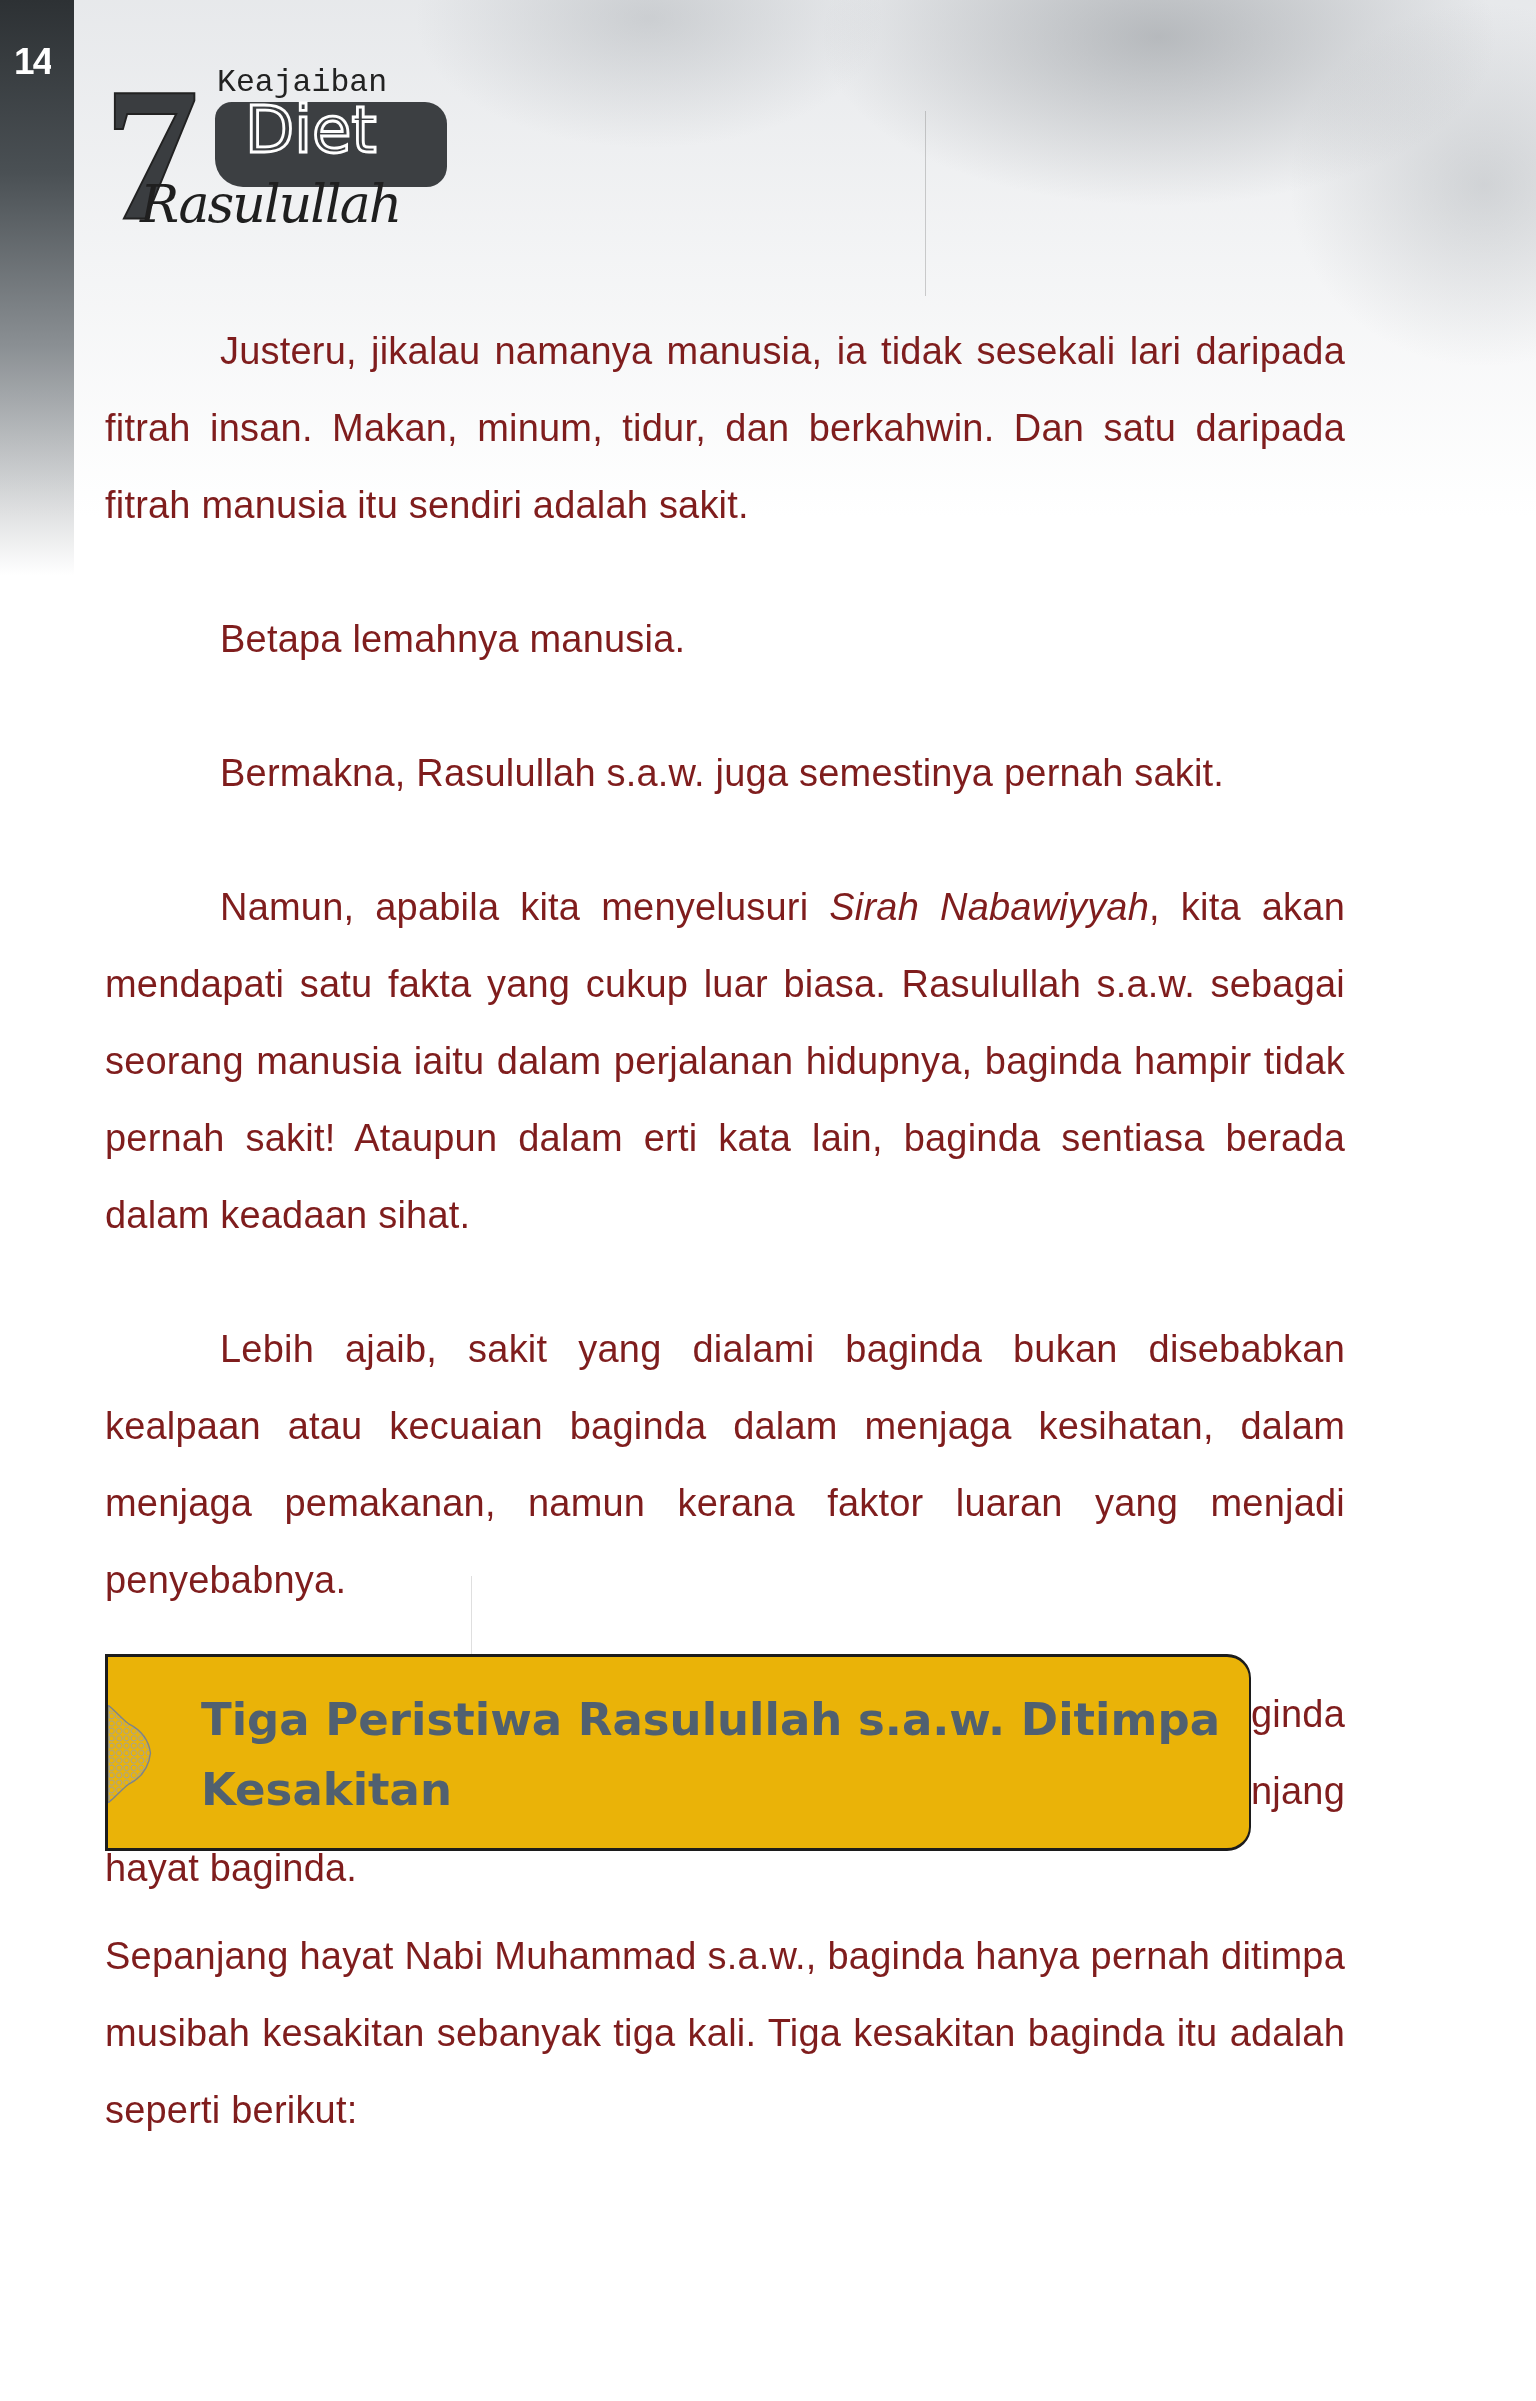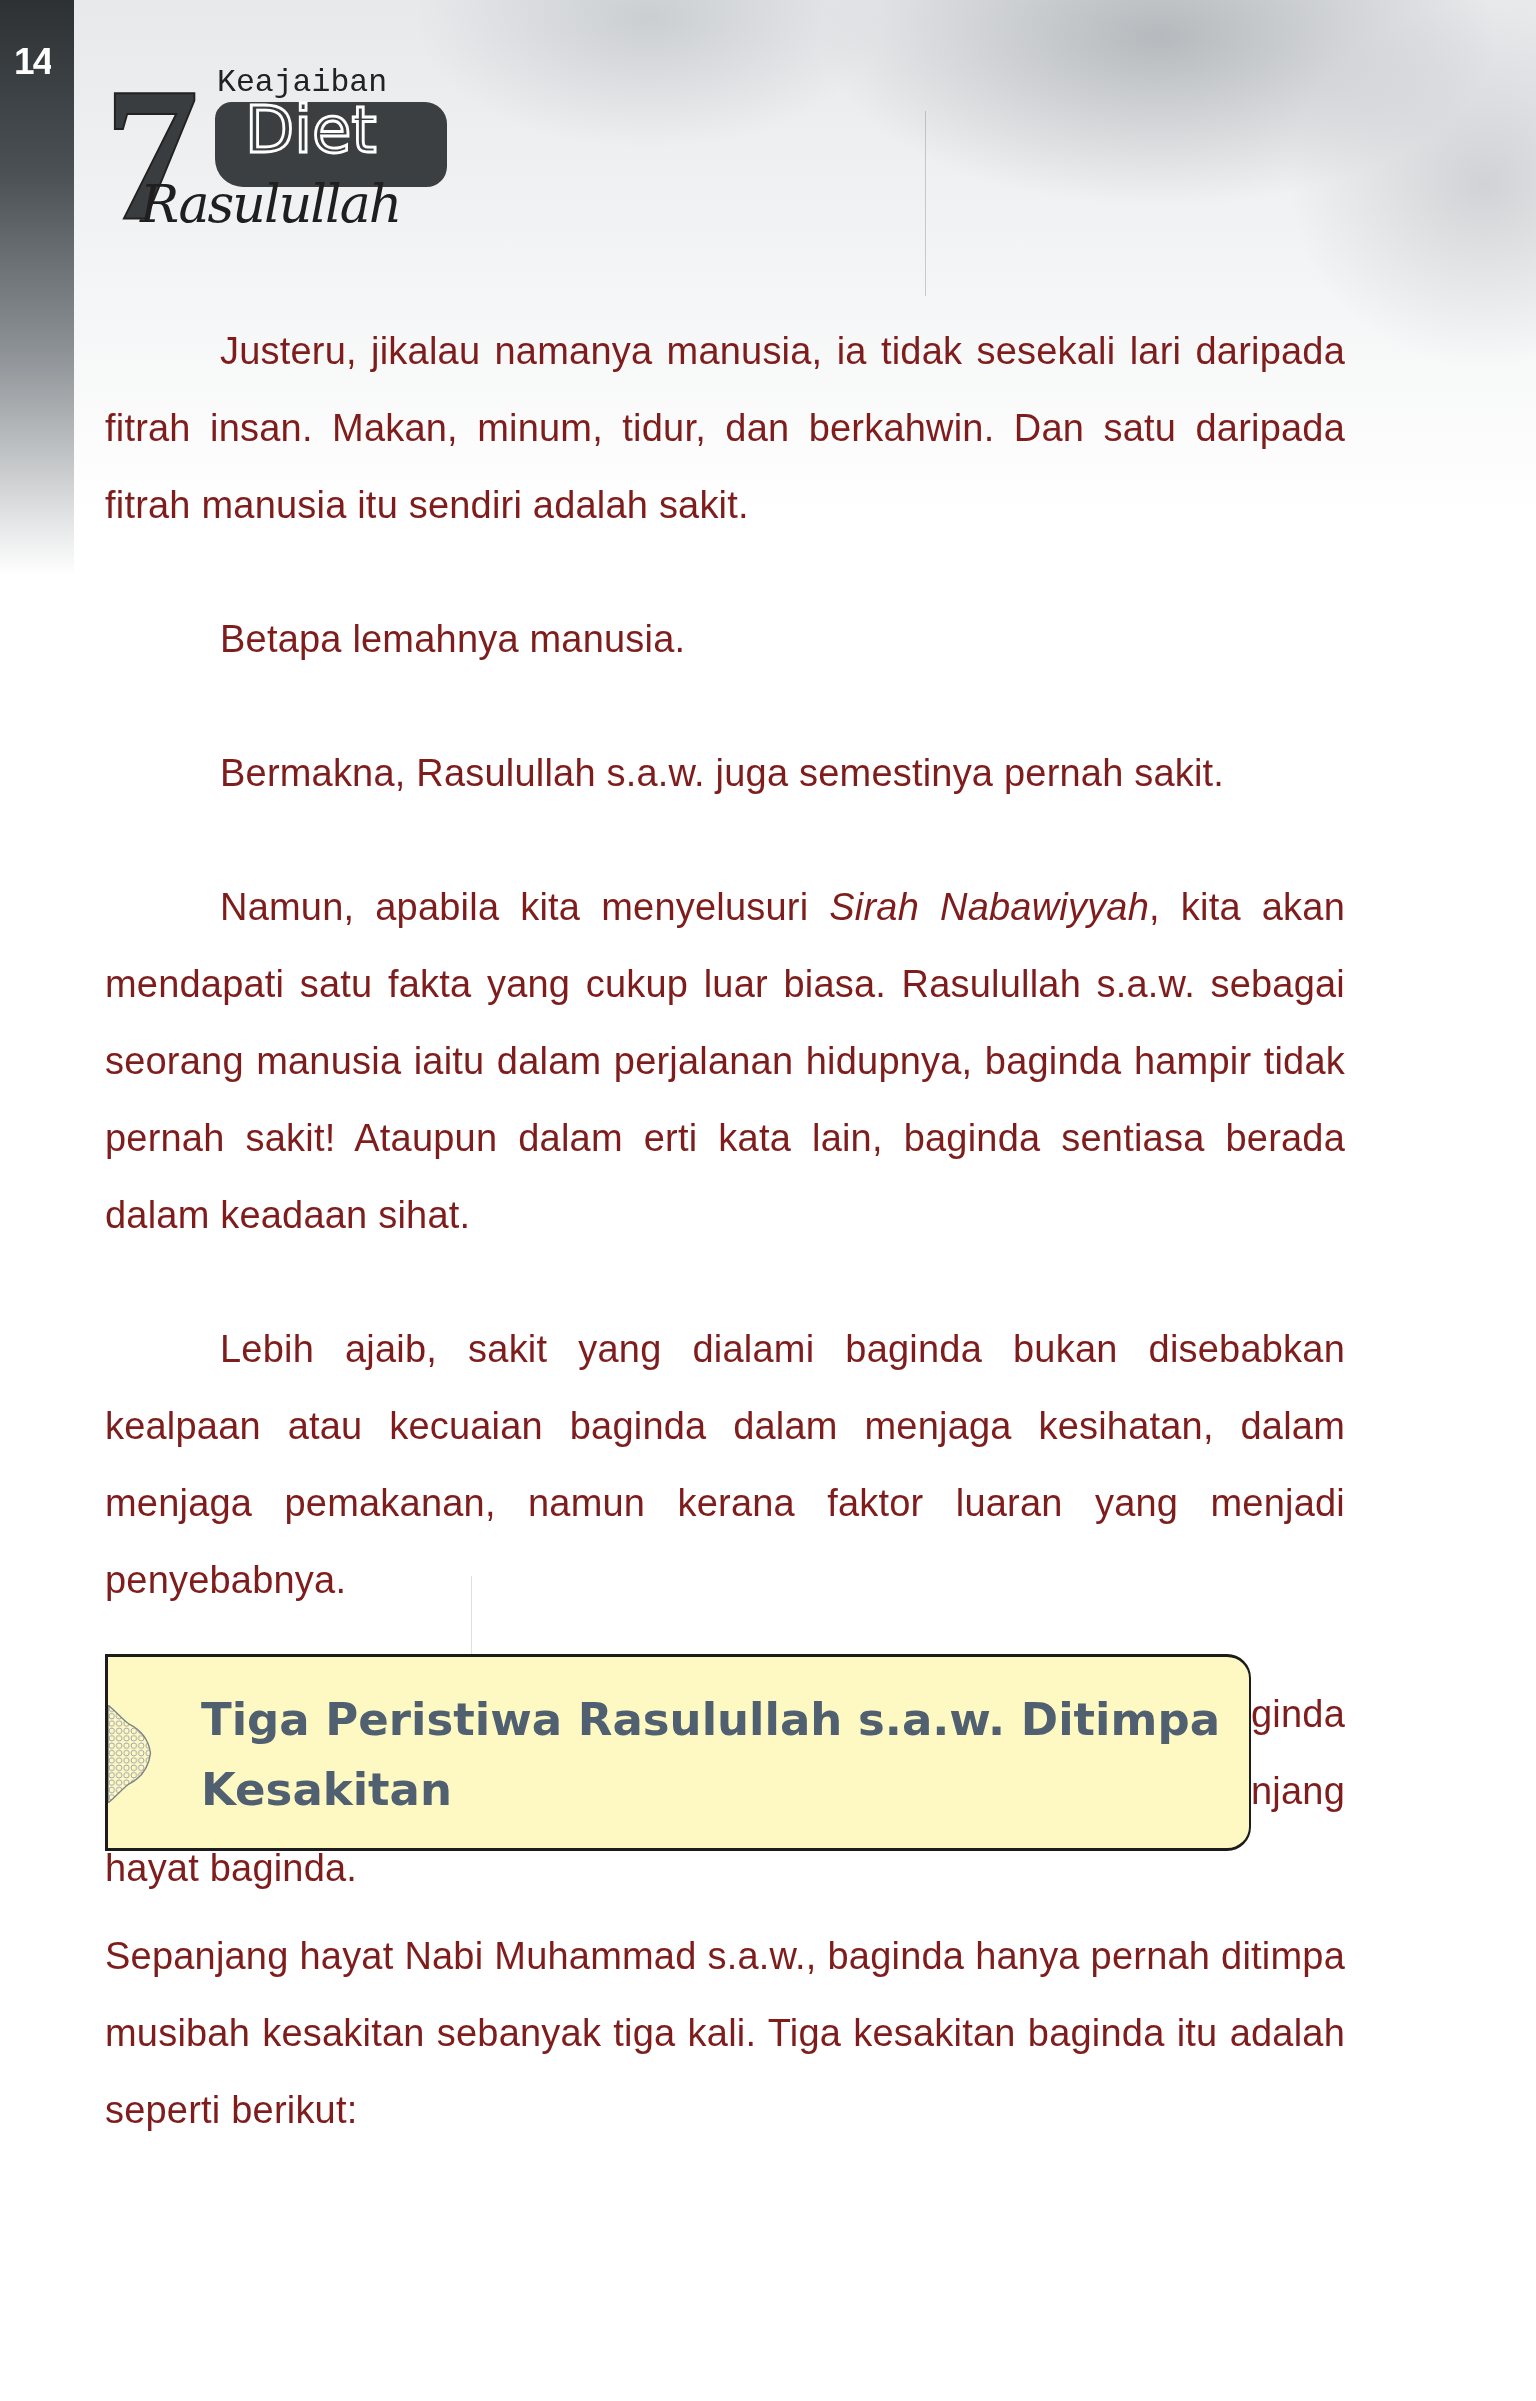--- a/index.html
+++ b/index.html
@@ -71,21 +71,21 @@
     margin: 0; color: #7f1d1d; letter-spacing: 0.2px;
   }
   .para.indent { text-indent: 115px; }
   .para.short { text-indent: 115px; text-align: left; }
   .gap { height: 57px; }
   em { font-style: italic; }
   
   .heading-box {
     position: absolute; left: 105px; top: 1654px; width: 1146px; height: 197px;
     border: 3.7px solid #1c1c1c; border-right-width: 2.8px;
-    border-radius: 0 24px 24px 0; background: #fef9c3; box-sizing: border-box;
+    border-radius: 0 24px 24px 0; background: #eab308; box-sizing: border-box;
   }
   .ornament {
     position: absolute; left: 0; top: 48px; width: 48px; height: 98px;
   }
   .heading-text {
     position: absolute; left: 93px; top: 28px; width: 1029px;
     font-family: "DejaVu Sans", sans-serif; font-weight: bold;
     font-size: 45px; line-height: 70px; color: #506070;
   }
   .after { position: absolute; left: 105px; top: 1918px; width: 1240px; }

